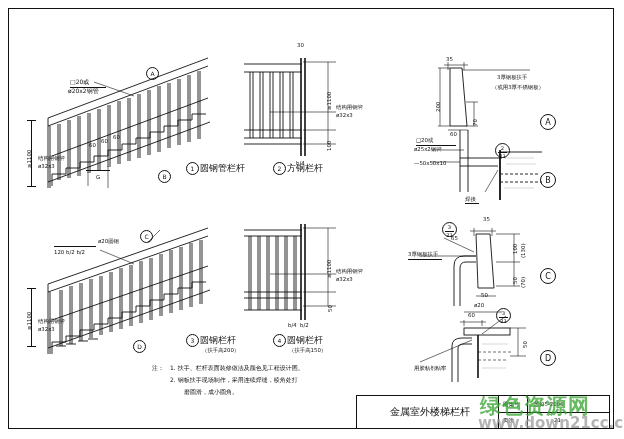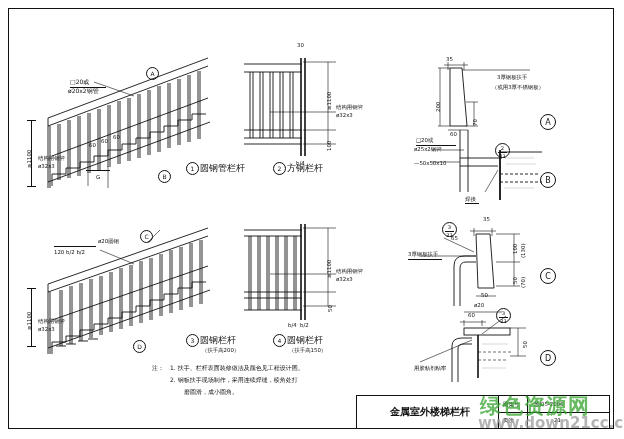--- a/index.html
+++ b/index.html
@@ -6,21 +6,21 @@
   body{width:624px;height:439px;overflow:hidden;
        font-family:"DejaVu Sans","Liberation Sans",sans-serif;color:#111;}
   #sheet{position:relative;width:624px;height:439px;background:#fff;}
   .frame{position:absolute;left:8px;top:8px;width:606px;height:421px;
          border:1.6px solid #111;box-sizing:border-box;}
 
   .t{position:absolute;white-space:pre;font-size:7px;line-height:1.15;
      font-family:"DejaVu Sans","Liberation Sans",sans-serif;color:#111;}
   .t.sm{font-size:6px;}
   .t.xs{font-size:5.4px;}
-  .t.big{font-size:10px;font-weight:bold;}
+  .t.big{font-size:10px;font-weight:normal;}
   .t.title{font-size:9px;font-weight:normal;}
   .t.vert{transform-origin:0 0;transform:rotate(-90deg);}
 
   .ln{position:absolute;background:#111;}
   .h{height:1px;}
   .v{width:1px;}
 
   .bub{position:absolute;width:13px;height:13px;border:1px solid #111;
        border-radius:50%;box-sizing:border-box;font-size:6px;line-height:12px;
        text-align:center;}

